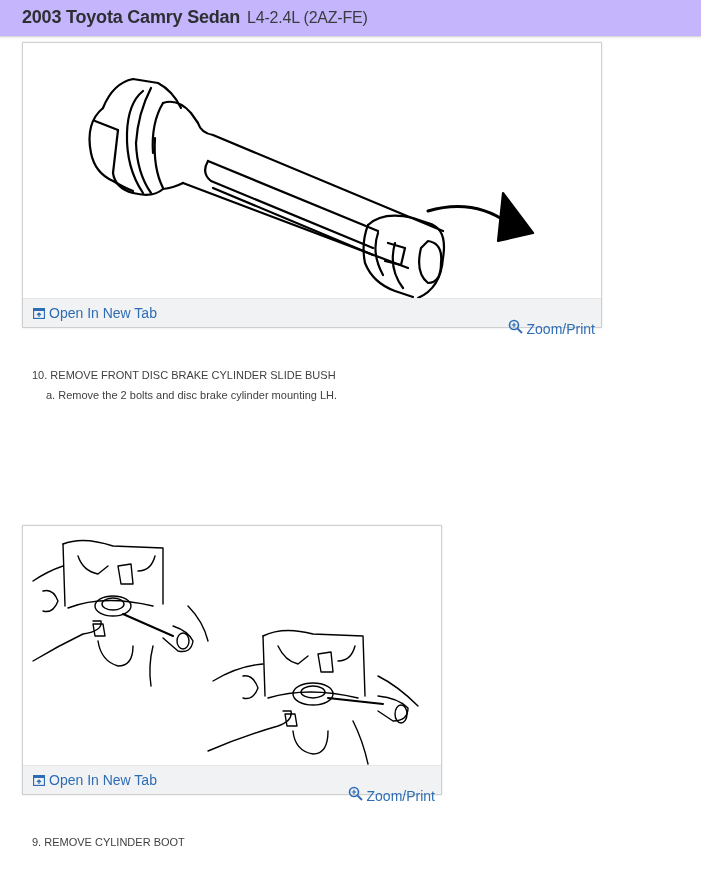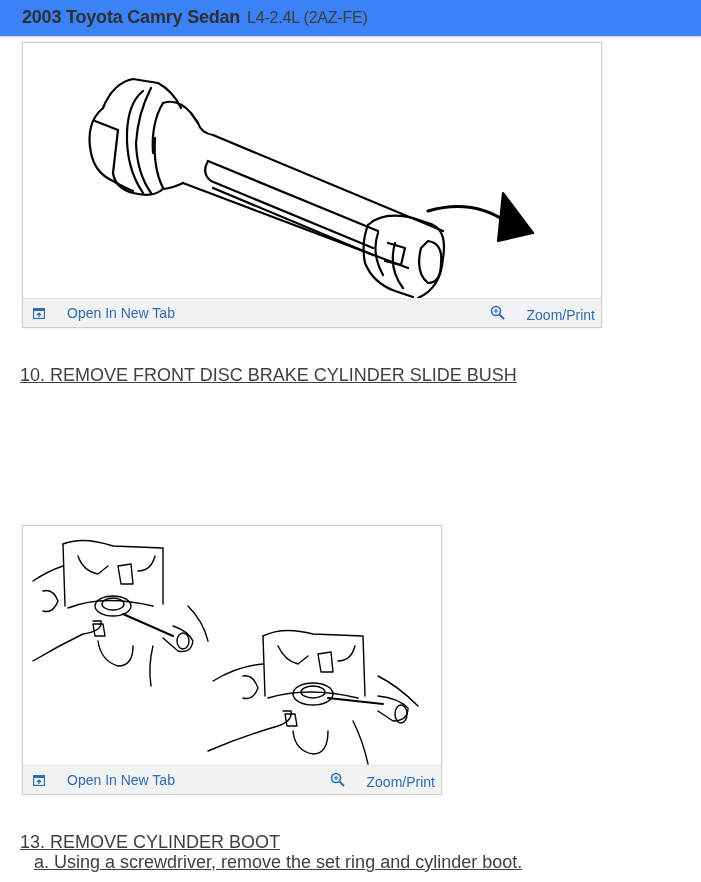--- a/index.html
+++ b/index.html
@@ -1,39 +1,39 @@
 <!DOCTYPE html>
 <html><head>
   <meta charset="utf-8">
   <style>
     html, body { margin: 0; padding: 0; background: #ffffff; }
     body { width: 701px; height: 882px; overflow: hidden; position: relative; font-family: "Liberation Sans", sans-serif; color: #333; }
     .header {
       position: absolute; left: 0; top: 0; width: 701px; height: 36px;
-      background: #3b82f6; border-bottom: 1px solid #d9d9dc;
+      background: #c4b5fd; border-bottom: 1px solid #d9d9dc;
       box-shadow: 0 1px 2px rgba(0,0,0,0.08);
     }
     .header .title { position: absolute; left: 22px; top: 7px; font-size: 18px; font-weight: bold; color: #2d2f33; letter-spacing: -0.2px; }
     .header .engine { font-size: 16px; font-weight: normal; color: #3a3c40; margin-left: 2px; }
     .figure {
       position: absolute; background: #fff;
       border: 1px solid #cfcfcf; box-shadow: 0 0 2px rgba(0,0,0,0.12);
     }
     .figure .img { position: absolute; left: 0; top: 0; right: 0; background: #fff; }
     .figure .bar {
       position: absolute; left: 0; right: 0; bottom: 0; height: 28px;
       background: #f1f2f4; border-top: 1px solid #e6e6e6;
     }
     .link {
       position: absolute; top: 6px; font-size: 14px; color: #2e6db4; cursor: pointer;
-      display: flex; align-items: center; gap: 22px;
+      display: flex; align-items: center; gap: 4px;
     }
     .link.left { left: 10px; }
-    .link.right { right: 6px; top: 3px; align-items: center; }
-    .step-block { position: absolute; left: 20px; font-size: 18px; color: #3f3f3f; line-height: 20px; text-decoration: underline; }
+    .link.right { right: 6px; top: 17px; align-items: center; }
+    .step-block { position: absolute; left: 32px; font-size: 11px; color: #3f3f3f; line-height: 20px; }
     .step-title { }
     .step-sub { padding-left: 14px; }
   </style>
 </head>
 <body>
 
 <div class="header">
   <div class="title"><span>2003 Toyota Camry Sedan</span> <span class="engine">L4-2.4L (2AZ-FE)</span></div>
 </div>
 
@@ -89,20 +89,21 @@
           <path d="M9.5 9.5 L14 14" stroke="#2e6db4" stroke-width="1.8"></path>
           <path d="M6 3.8 V8.2 M3.8 6 H8.2" stroke="#2e6db4" stroke-width="1.2"></path>
         </svg>
       <span style="margin-top:5px">Zoom/Print</span>
     </div>
   </div>
 </div>
 
 <div class="step-block" style="top:365px;">
   <div class="step-title">10. REMOVE FRONT DISC BRAKE CYLINDER SLIDE BUSH</div>
+  <div class="step-sub">a. Remove the 2 bolts and disc brake cylinder mounting LH.</div>
 </div>
 
 <div class="figure" style="left:22px; top:525px; width:418px; height:268px;">
   <div class="img" style="height:240px;">
     <svg width="418" height="240" viewBox="0 0 418 240" fill="none" stroke="#000" stroke-width="1.4" stroke-linecap="round" stroke-linejoin="round">
 
       <path d="M40 18 Q60 10 90 20 L140 22 L140 78"></path>
       <path d="M40 18 L42 80"></path>
       <path d="M55 30 Q60 45 75 48 L85 40"></path>
       <path d="M95 40 L98 58 L110 58 L108 38 Z"></path>
@@ -155,15 +156,14 @@
           <circle cx="6" cy="6" r="4.5" fill="none" stroke="#2e6db4" stroke-width="1.6"></circle>
           <path d="M9.5 9.5 L14 14" stroke="#2e6db4" stroke-width="1.8"></path>
           <path d="M6 3.8 V8.2 M3.8 6 H8.2" stroke="#2e6db4" stroke-width="1.2"></path>
         </svg>
       <span style="margin-top:5px">Zoom/Print</span>
     </div>
   </div>
 </div>
 
 <div class="step-block" style="top:832px;">
-  <div class="step-title">13. REMOVE CYLINDER BOOT</div>
-  <div class="step-sub">a. Using a screwdriver, remove the set ring and cylinder boot.</div>
+  <div class="step-title">9. REMOVE CYLINDER BOOT</div>
 </div>
 
 </body></html>

